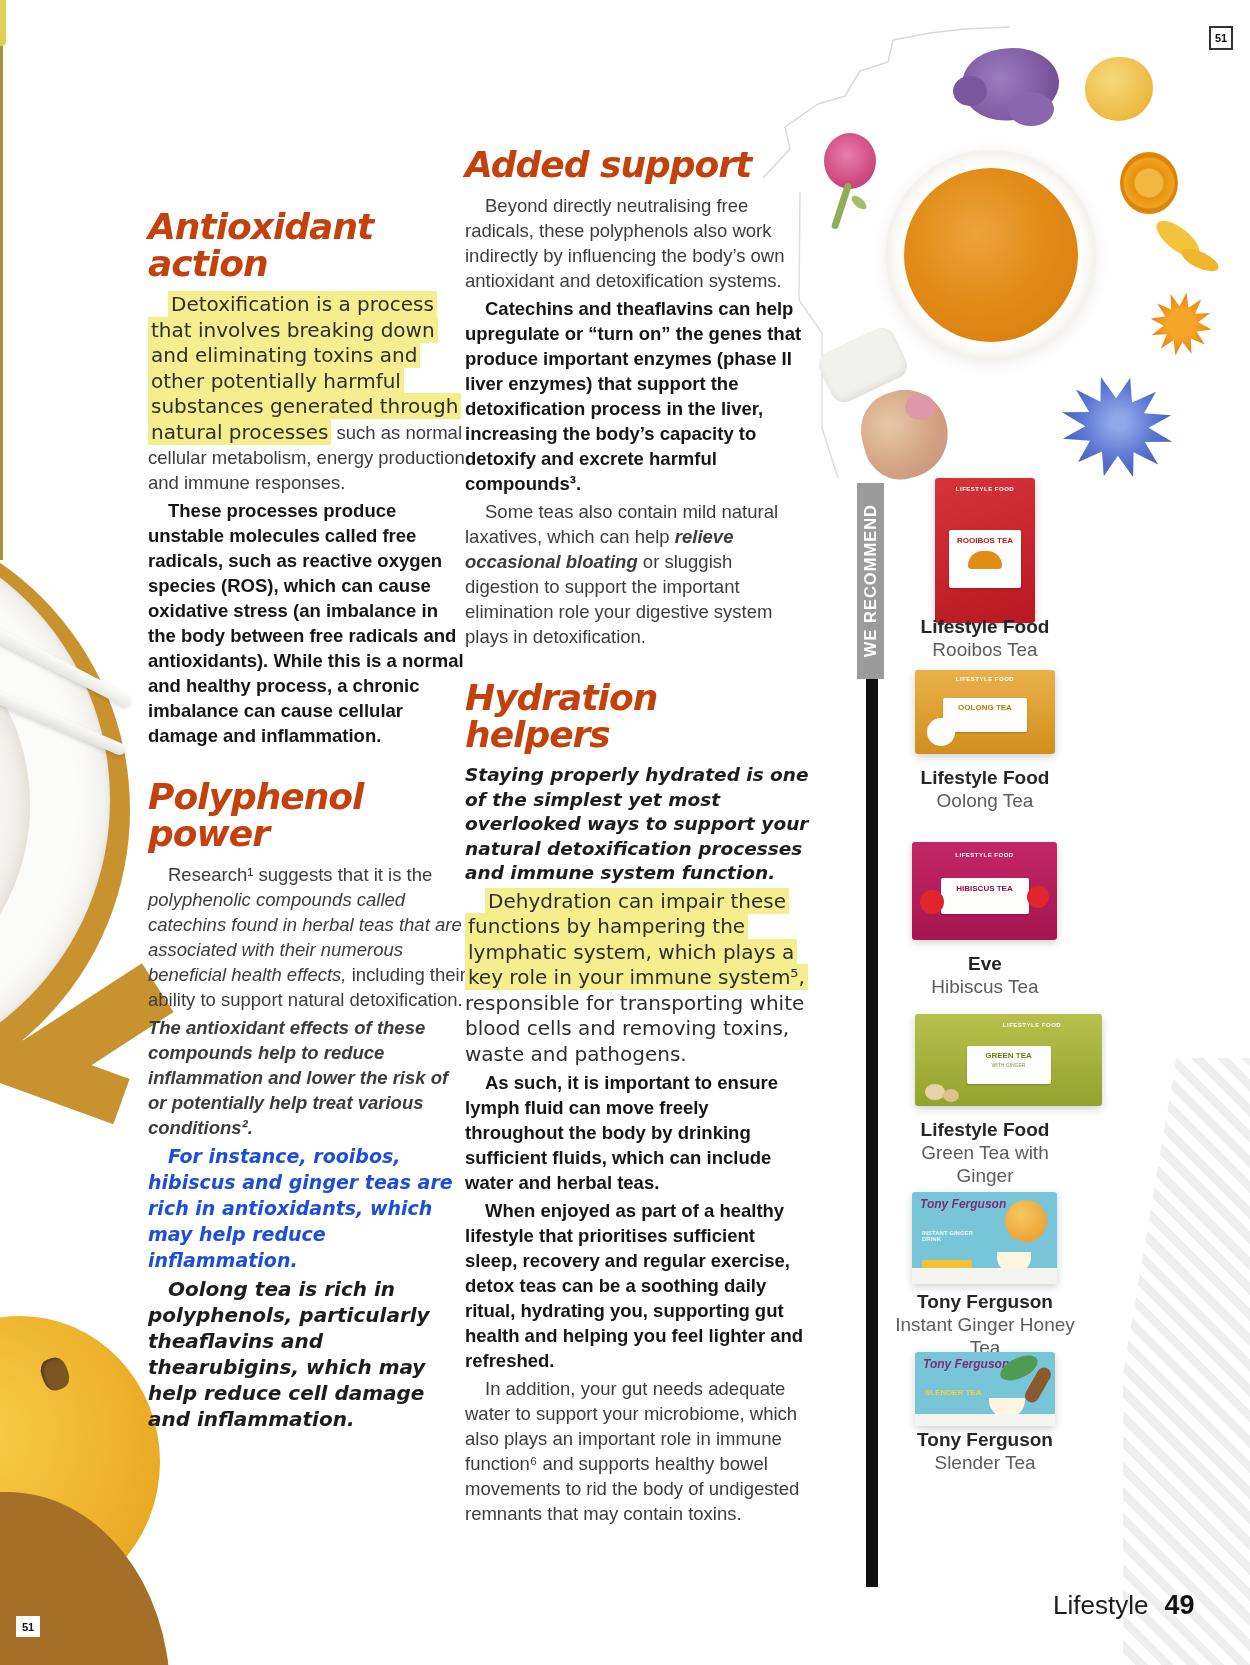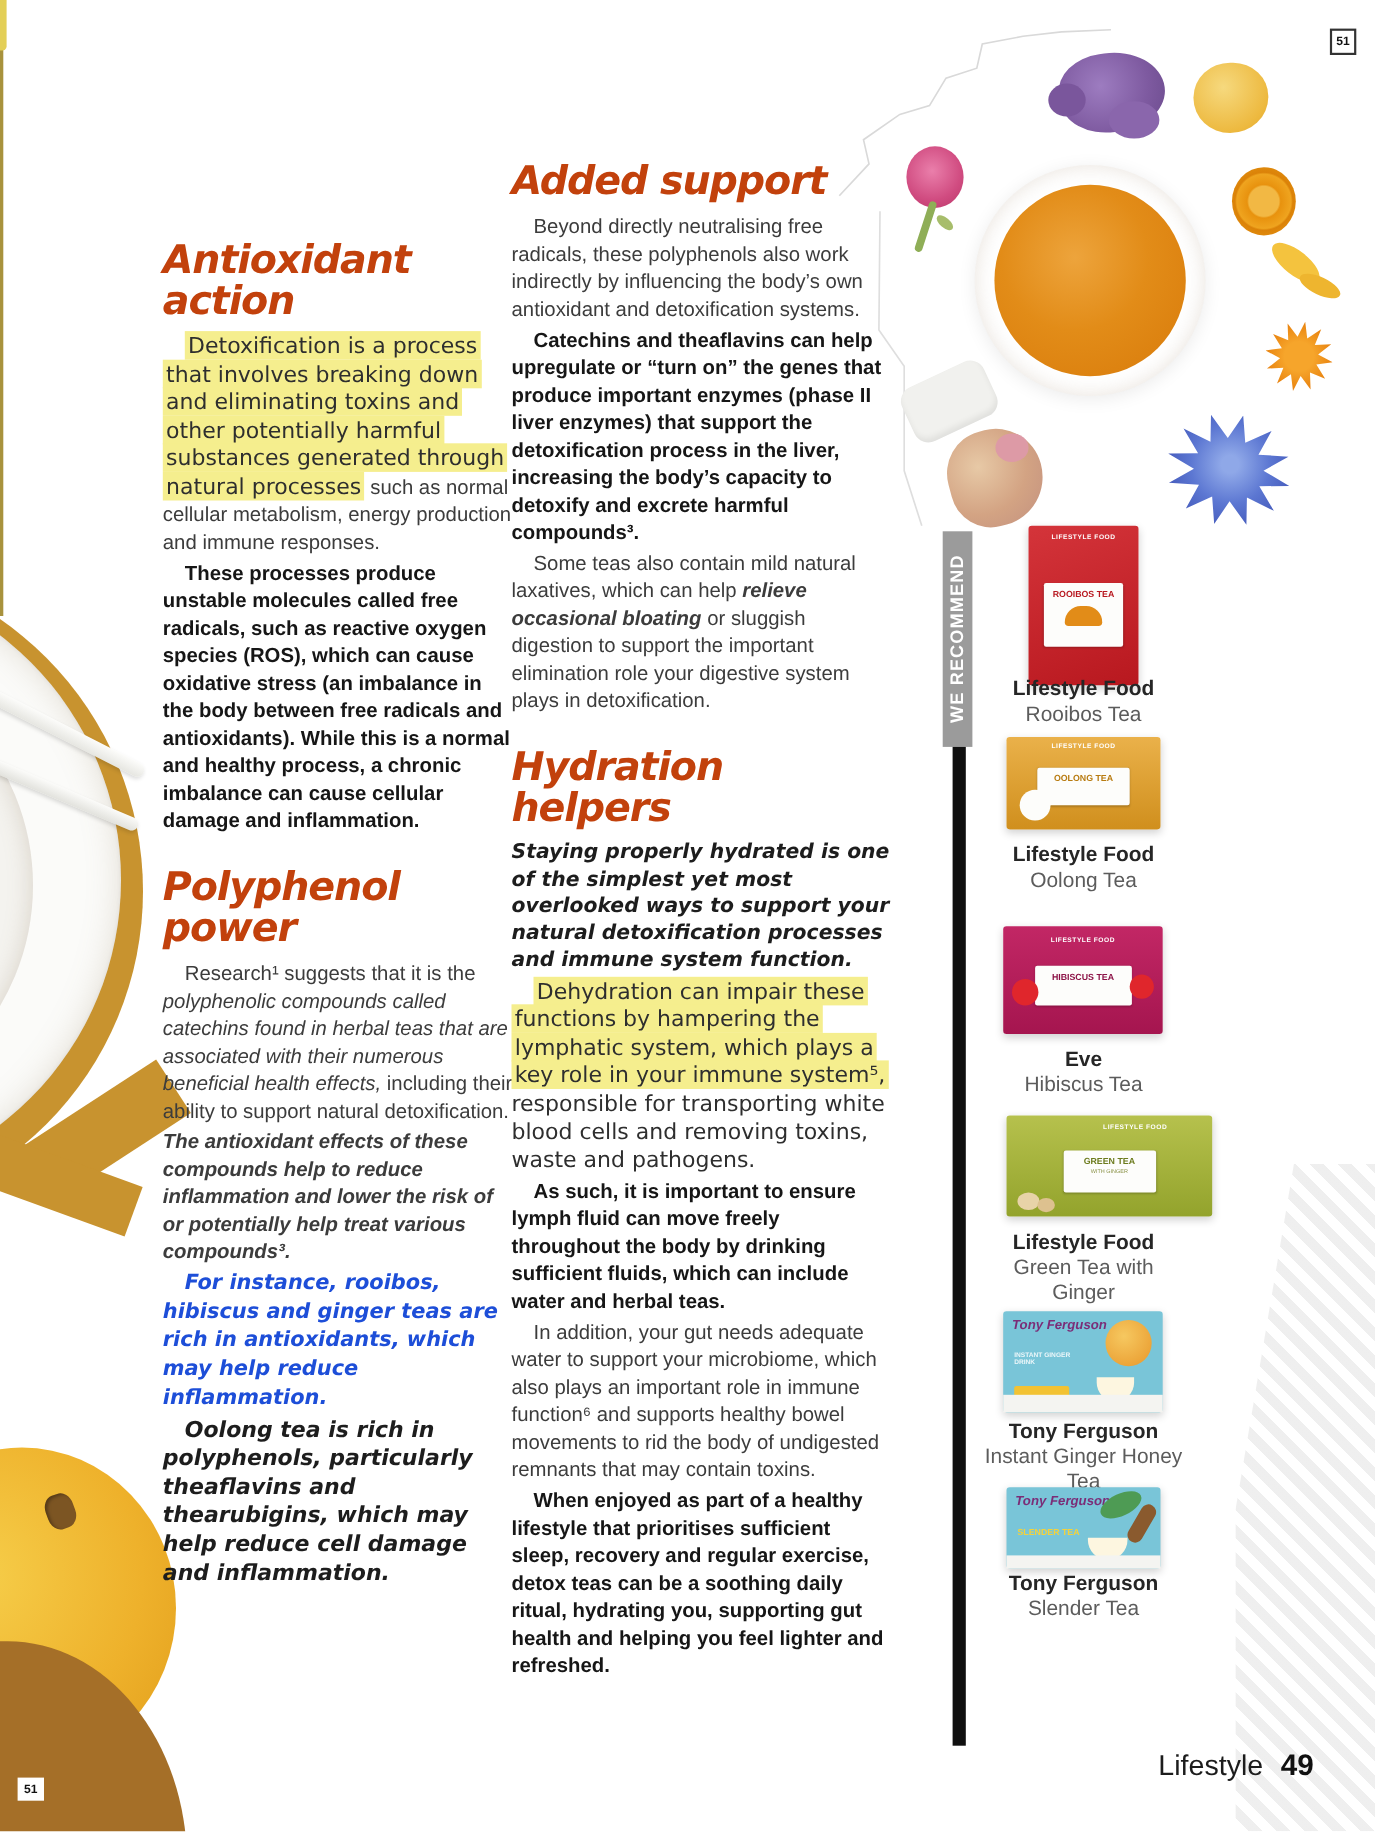--- a/index.html
+++ b/index.html
@@ -53,21 +53,21 @@
   .fl-marigold{left:1150px;top:292px;width:62px;height:64px;transform:rotate(10deg);
         background:radial-gradient(circle,#f6a52b 30%,#e8820f 70%,#d97407);}
   .fl-cornflower{left:1060px;top:376px;width:114px;height:102px;transform:rotate(15deg);
         background:radial-gradient(circle at 50% 45%, #8fa8e8 10%, #5c77d2 45%, #4156b8 80%);}
   .fl-bud{left:862px;top:390px;width:86px;height:88px;border-radius:48% 52% 55% 45%;
         background:radial-gradient(circle at 35% 35%, #e7c9a6, #d3a383 55%, #c2907f);transform:rotate(-15deg);}
   .fl-bud-tip{left:905px;top:394px;width:30px;height:26px;border-radius:50%;background:#dd9aa6;}
 
   
   .col{position:absolute;z-index:2;}
-  .col-left{left:148px;top:218px;width:320px;}
+  .col-left{left:148px;top:208px;width:320px;}
   .col-mid{left:465px;top:146px;width:346px;}
   .heading{font-family:"DejaVu Sans",sans-serif;font-style:italic;font-weight:600;
            font-size:36px;line-height:37px;letter-spacing:-1px;color:#c2410c;margin:0 0 10px 0;}
   .mt{margin-top:30px;}
   p{margin:0 0 3px 0;}
   .body{font-size:18.5px;line-height:25px;color:#3c3c3c;}
   .ind{text-indent:20px;}
   .bold{font-weight:bold;color:#161616;}
   .bi{font-weight:bold;font-style:italic;}
   .hl{background:#f5ee8e;box-decoration-break:clone;-webkit-box-decoration-break:clone;padding:1px 3px;}
@@ -159,36 +159,36 @@
   <div class="fl fl-cornflower star"></div>
   <div class="fl fl-bud"></div>
   <div class="fl fl-bud-tip"></div>
 
   <div class="col col-left">
     <h2 class="heading">Antioxidant action</h2>
     <p class="body ind"><span class="hl disp-it">Detoxification is a process that involves breaking down and eliminating toxins and other potentially harmful substances generated through natural processes</span><span> such as normal cellular metabolism, energy production and immune responses.</span></p>
     <p class="body bold ind">These processes produce unstable molecules called free radicals, such as reactive oxygen species (ROS), which can cause oxidative stress (an imbalance in the body between free radicals and antioxidants). While this is a normal and healthy process, a chronic imbalance can cause cellular damage and inflammation.</p>
     <h2 class="heading mt">Polyphenol power</h2>
     <p class="body ind"><span>Research¹ suggests that it is the </span><span class="body-it">polyphenolic compounds called catechins found in herbal teas that are associated with their numerous beneficial health effects,</span><span> including their ability to support natural detoxification.</span></p>
-    <p class="body bi">The antioxidant effects of these compounds help to reduce inflammation and lower the risk of or potentially help treat various compounds³.</p>
+    <p class="body bi">The antioxidant effects of these compounds help to reduce inflammation and lower the risk of or potentially help treat various conditions².</p>
     <p class="green-para ind">For instance, rooibos, hibiscus and ginger teas are rich in antioxidants, which may help reduce inflammation.</p>
     <p class="disp-bold ind">Oolong tea is rich in polyphenols, particularly theaflavins and thearubigins, which may help reduce cell damage and inflammation.</p>
   </div>
 
   <div class="col col-mid">
     <h2 class="heading">Added support</h2>
     <p class="body ind">Beyond directly neutralising free radicals, these polyphenols also work indirectly by influencing the body’s own antioxidant and detoxification systems.</p>
     <p class="body bold ind">Catechins and theaflavins can help upregulate or “turn on” the genes that produce important enzymes (phase II liver enzymes) that support the detoxification process in the liver, increasing the body’s capacity to detoxify and excrete harmful compounds³.</p>
     <p class="body ind"><span>Some teas also contain mild natural laxatives, which can help </span><span class="bi">relieve occasional bloating</span><span> or sluggish digestion to support the important elimination role your digestive system plays in detoxification.</span></p>
     <h2 class="heading mt">Hydration helpers</h2>
     <p class="hydr-lead">Staying properly hydrated is one of the simplest yet most overlooked ways to support your natural detoxification processes and immune system function.</p>
     <p class="body ind"><span class="hl disp-it">Dehydration can impair these functions by hampering the lymphatic system, which plays a key role in your immune system⁵,</span><span class="disp-it"> responsible for transporting white blood cells and removing toxins, waste and pathogens.</span></p>
     <p class="body bold ind">As such, it is important to ensure lymph fluid can move freely throughout the body by drinking sufficient fluids, which can include water and herbal teas.</p>
+    <p class="body bold ind">When enjoyed as part of a healthy lifestyle that prioritises sufficient sleep, recovery and regular exercise, detox teas can be a soothing daily ritual, hydrating you, supporting gut health and helping you feel lighter and refreshed.</p>
     <p class="body ind">In addition, your gut needs adequate water to support your microbiome, which also plays an important role in immune function⁶ and supports healthy bowel movements to rid the body of undigested remnants that may contain toxins.</p>
-    <p class="body bold ind">When enjoyed as part of a healthy lifestyle that prioritises sufficient sleep, recovery and regular exercise, detox teas can be a soothing daily ritual, hydrating you, supporting gut health and helping you feel lighter and refreshed.</p>
   </div>
 
   <div class="rec-label">
     <span>WE RECOMMEND</span>
   </div>
   <div class="black-bar"></div>
 
   <div class="prod-img box-rooibos">
     <div class="tinybrand">LIFESTYLE FOOD</div>
     <div class="boxlab" style="top:52px;width:72px;height:58px;">

